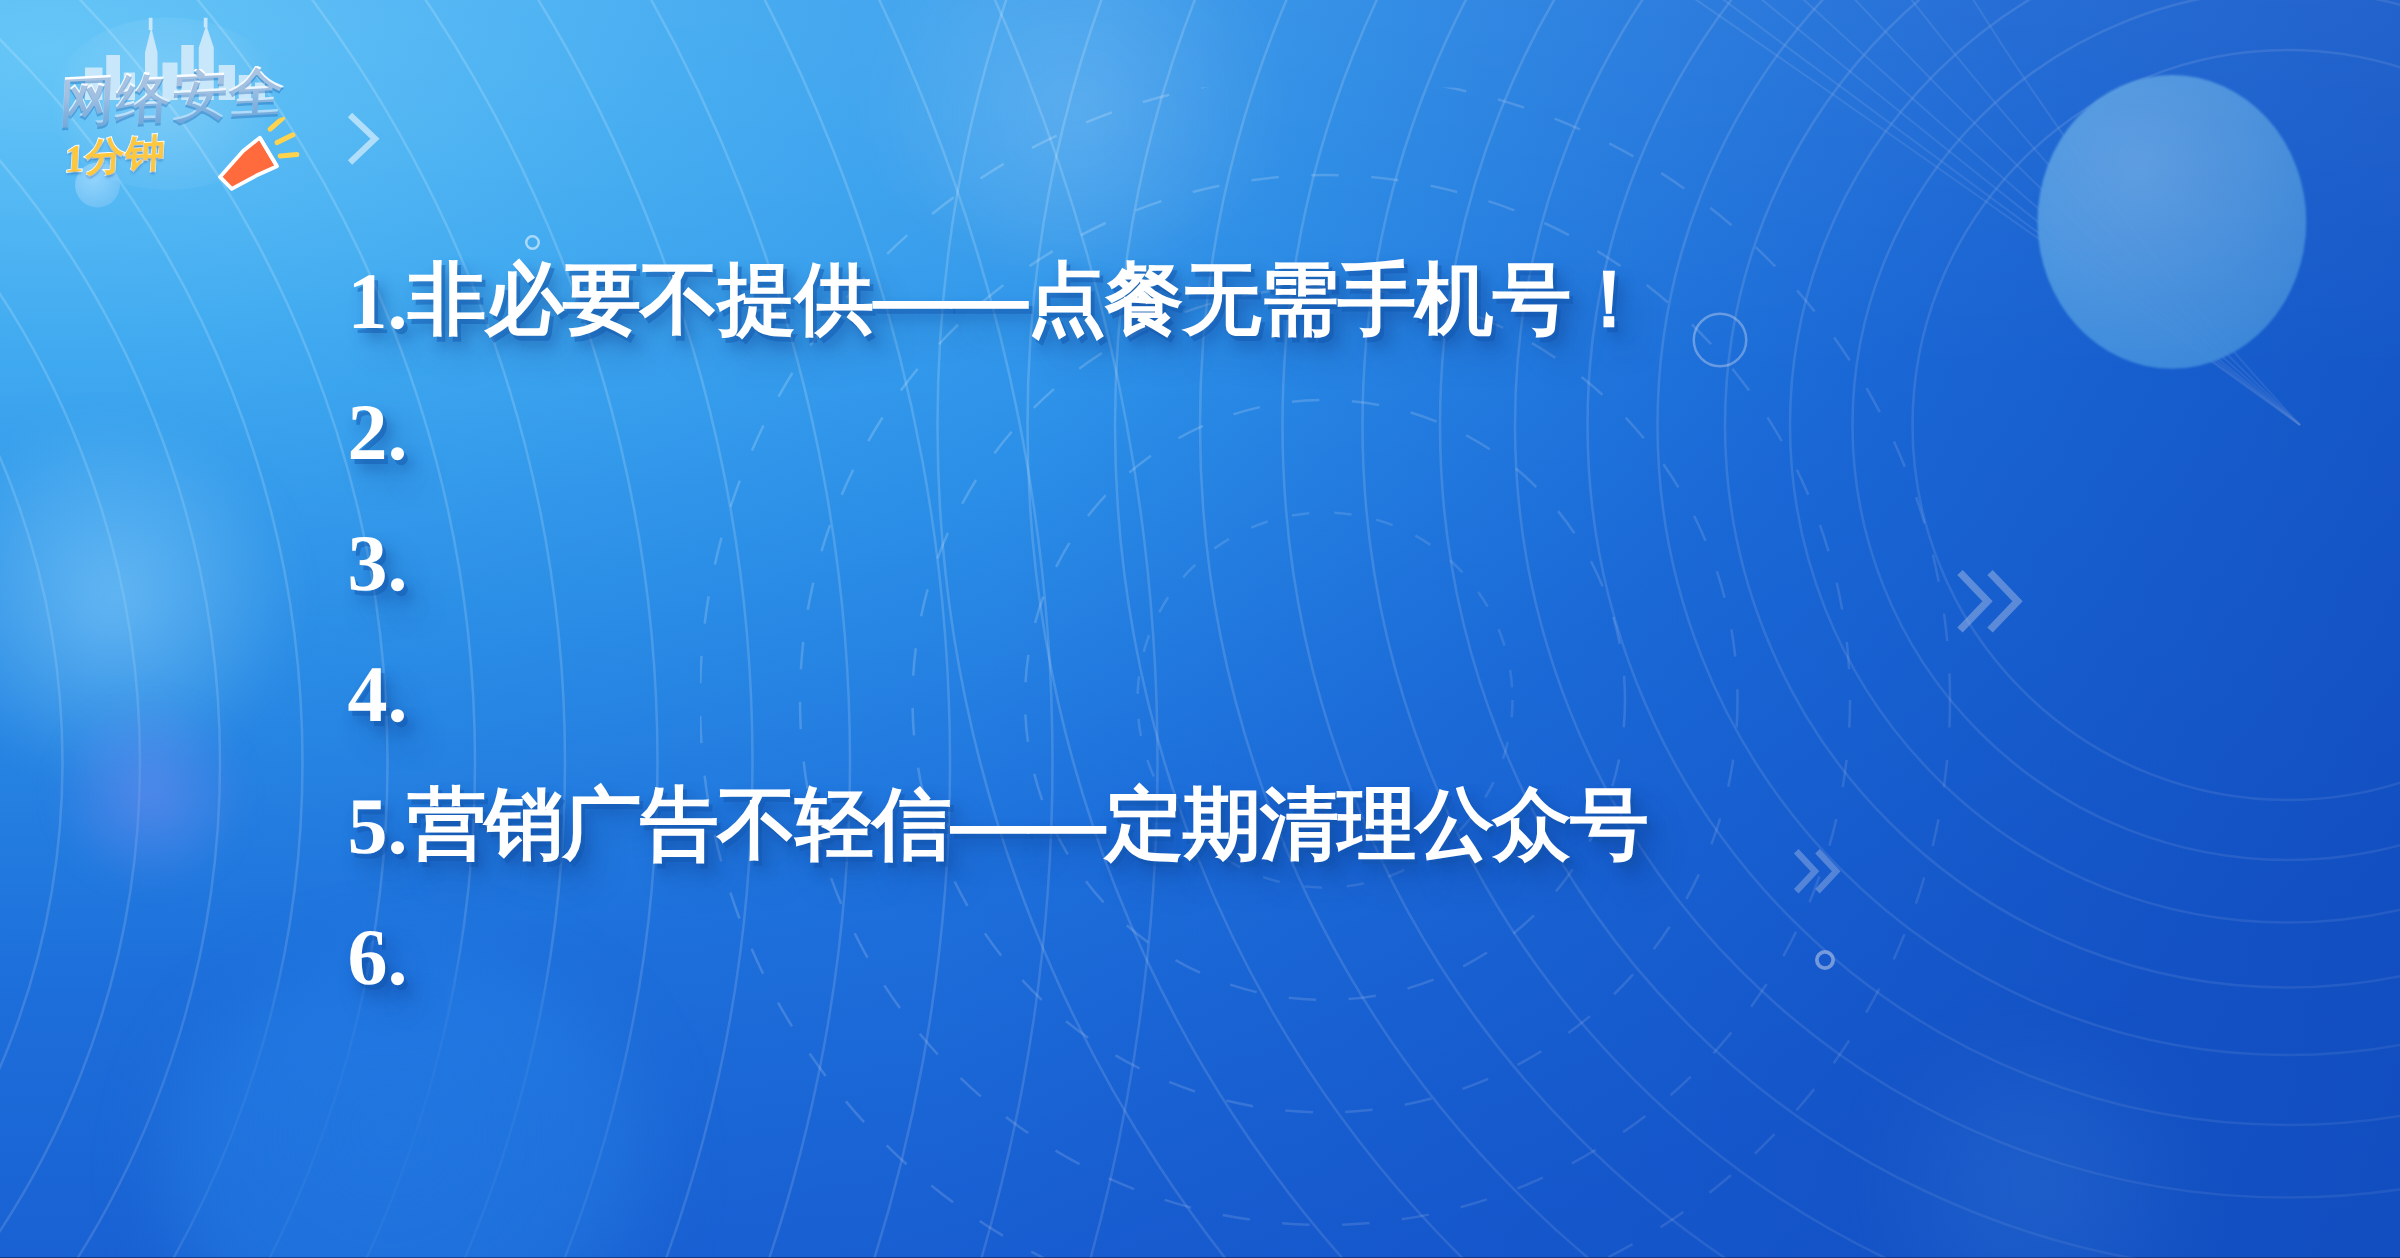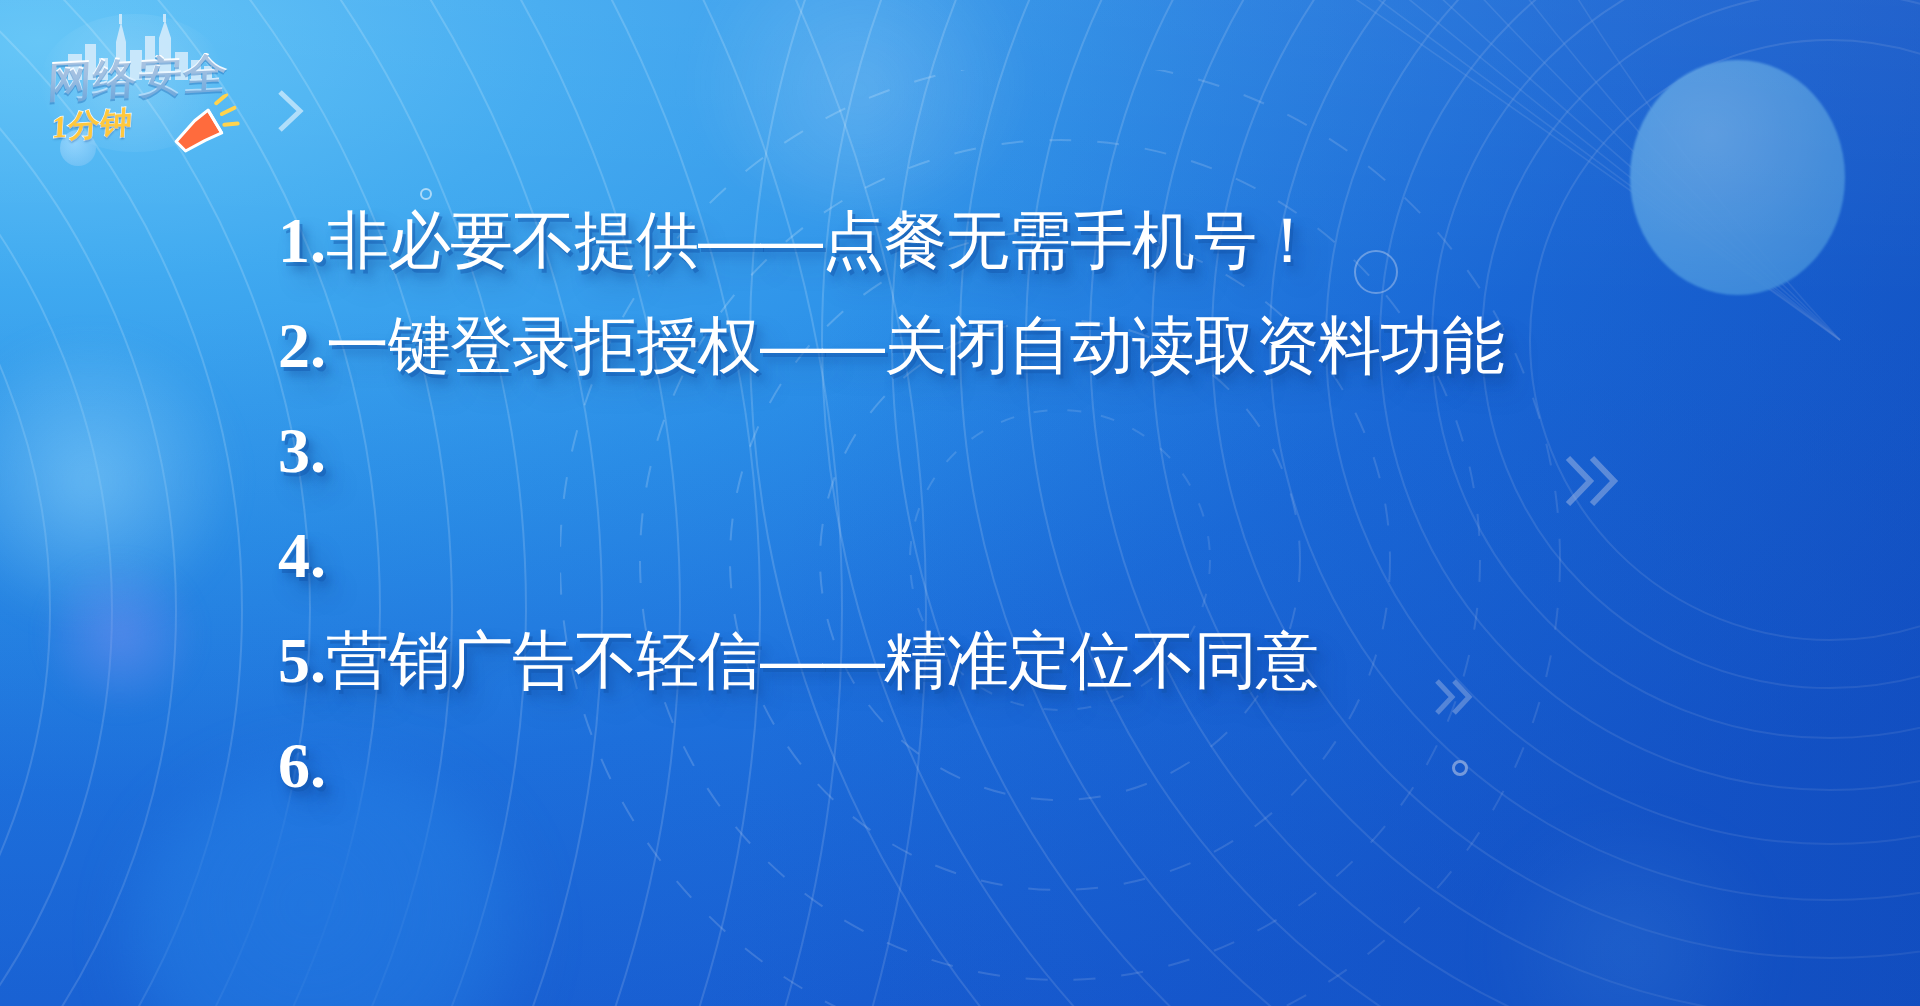--- a/index.html
+++ b/index.html
@@ -170,21 +170,21 @@
   .line{
     position:relative;
     height:105px;
     padding-left:278px;
     display:flex;
     align-items:center;
     white-space:nowrap;
   }
   .line .txt{
     font-family:"Liberation Sans","DejaVu Sans",sans-serif;
-    font-weight:normal;
+    font-weight:bold;
     font-size:63px;
     line-height:1;
     color:#ffffff;
     letter-spacing:-1px;
     text-shadow:
        3px 4px 0 rgba(18,84,170,.45),
        6px 8px 10px rgba(12,60,140,.40),
       14px 18px 24px rgba(10,50,125,.26);
   }
   .line .num{
@@ -342,34 +342,33 @@
 
   <div id="lines">
 
     <div class="line">
       <span class="txt num">1.</span>
       <span class="txt">非必要不提供——点餐无需手机号！</span>
     </div>
 
     <div class="line">
       <span class="txt num">2.</span>
-      <span class="txt">一键登录拒授权——关闭自动读取资料功能</span>
     </div>
 
     <div class="line">
       <span class="txt num">3.</span>
     </div>
 
     <div class="line">
       <span class="txt num">4.</span>
     </div>
 
     <div class="line">
       <span class="txt num">5.</span>
-      <span class="txt">营销广告不轻信——精准定位不同意</span>
+      <span class="txt">营销广告不轻信——定期清理公众号</span>
     </div>
 
     <div class="line">
       <span class="txt num">6.</span>
     </div>
 
   </div>
 </div>
 
 </body></html>

